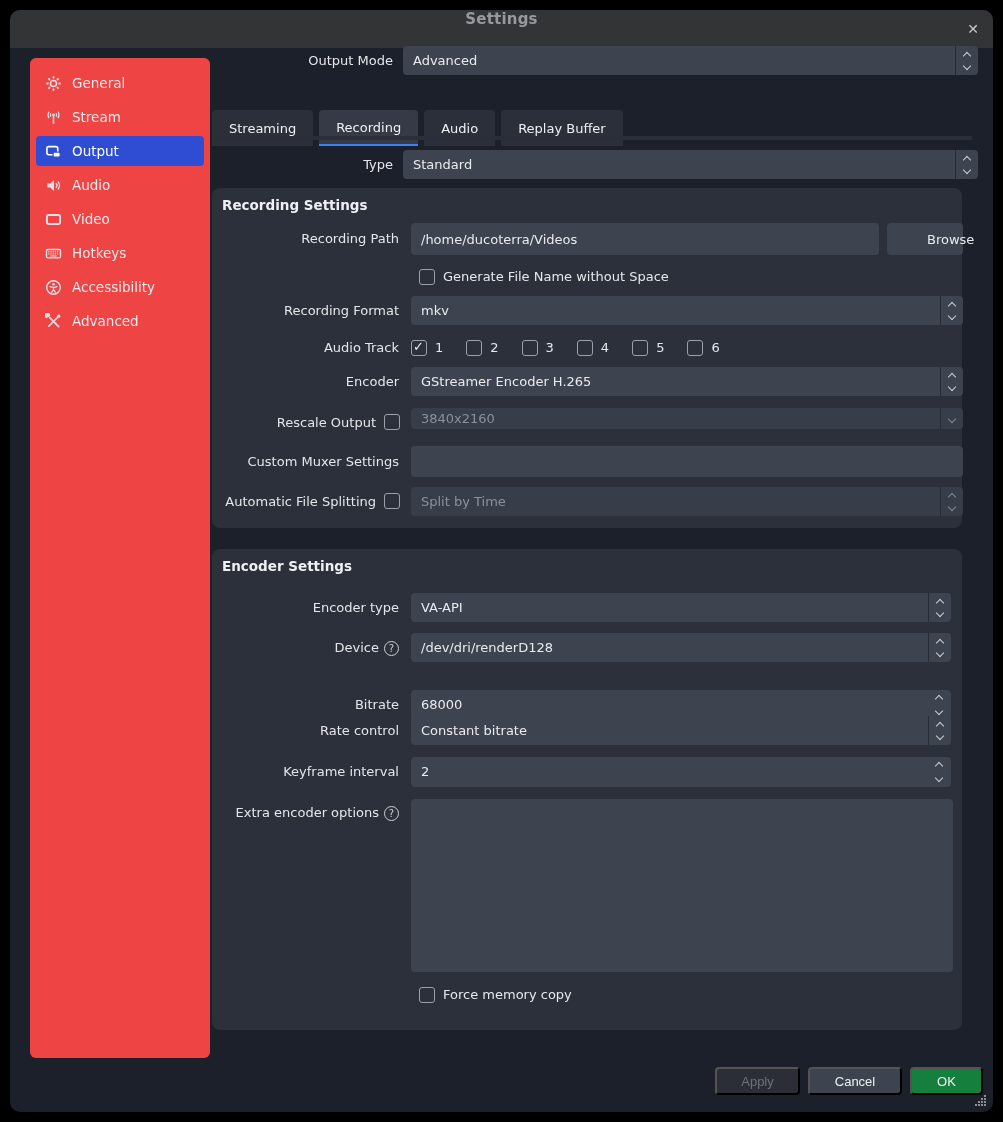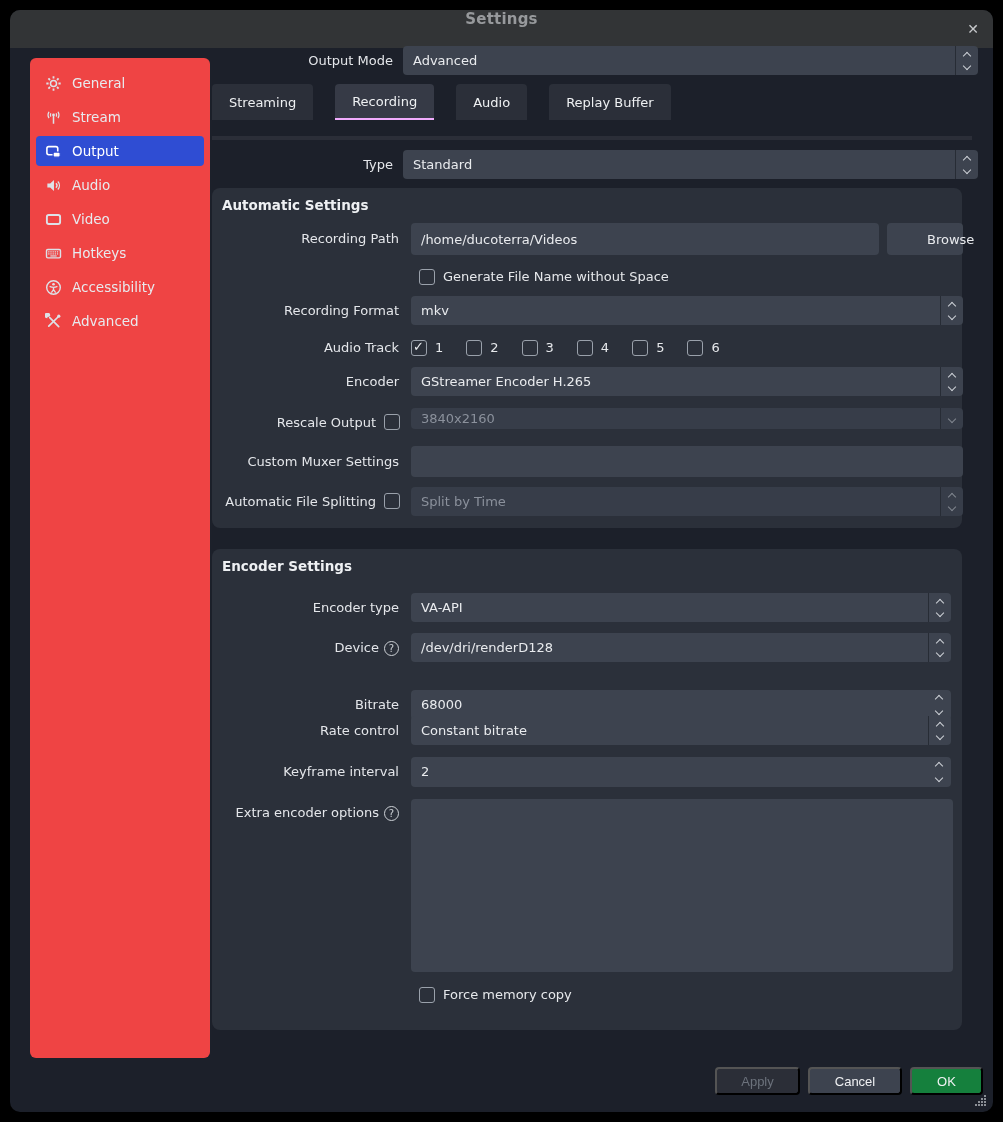--- a/index.html
+++ b/index.html
@@ -49,24 +49,24 @@
 
   .help { display:inline-block; width:15px; height:15px; border:1.3px solid #cdd1d6; border-radius:50%;
           color:#cdd1d6; font-size:10px; line-height:13px; text-align:center; margin-left:5px; }
 
   
   .toprow { position:absolute; left:202px; width:766px; height:29px; }
   .toprow .lbl { width:181px; line-height:29px; }
   .toprow .combo { left:191px; width:575px; height:29px; }
 
   
-  .tabs { position:absolute; left:202px; top:74px; height:36px; display:flex; gap:22px; }
+  .tabs { position:absolute; left:202px; top:100px; height:36px; display:flex; gap:6px; }
   .tab { background:#2b2f39; border-radius:4px 4px 0 0; color:#eef0f2; font-size:13px;
          display:flex; align-items:center; padding:0 17px; cursor:pointer; }
-  .tab.active { background:#363a46; border-bottom:2px solid #f0abfc; }
+  .tab.active { background:#363a46; border-bottom:2px solid #3b82f6; }
   .tabline { position:absolute; left:202px; top:126px; width:760px; height:4px; background:#2b2e38; }
 
   
   .panel { position:absolute; left:202px; width:750px; background:#2b303a; border-radius:8px; }
   .panel .ptitle { position:absolute; left:10px; top:9px; font-size:13.5px; font-weight:bold; color:#eef0f3; }
   .prow { position:absolute; left:9px; right:9px; }
   .prow .lbl { line-height:inherit; }
   .prow .combo, .prow .spin, .prow .txt { height:100%; }
 
   .cbrow { display:flex; align-items:center; gap:8px; color:#e6e8eb; font-size:13px; }
@@ -212,21 +212,21 @@
     <div class="combo">
       <span class="val">Standard</span>
       <span class="arrows">
         <i class="chev up"></i>
         <i class="chev down"></i>
       </span>
     </div>
   </div>
 
   <div class="panel" style="top:178px;height:340px">
-    <span class="ptitle">Automatic Settings</span>
+    <span class="ptitle">Recording Settings</span>
 
     <div class="prow" style="top:35px;height:32px;line-height:32px">
       <span class="lbl">Recording Path</span>
       <input class="txt" style="left: 190px; width: 468px;" value="/home/ducoterra/Videos">
       <button class="btn" style="position:absolute;left:666px;width:76px;height:32px">Browse</button>
     </div>
 
     <div class="prow cbrow" style="top:80px;height:17px">
       <span style="width:190px"></span>
       <span class="cb"></span>

